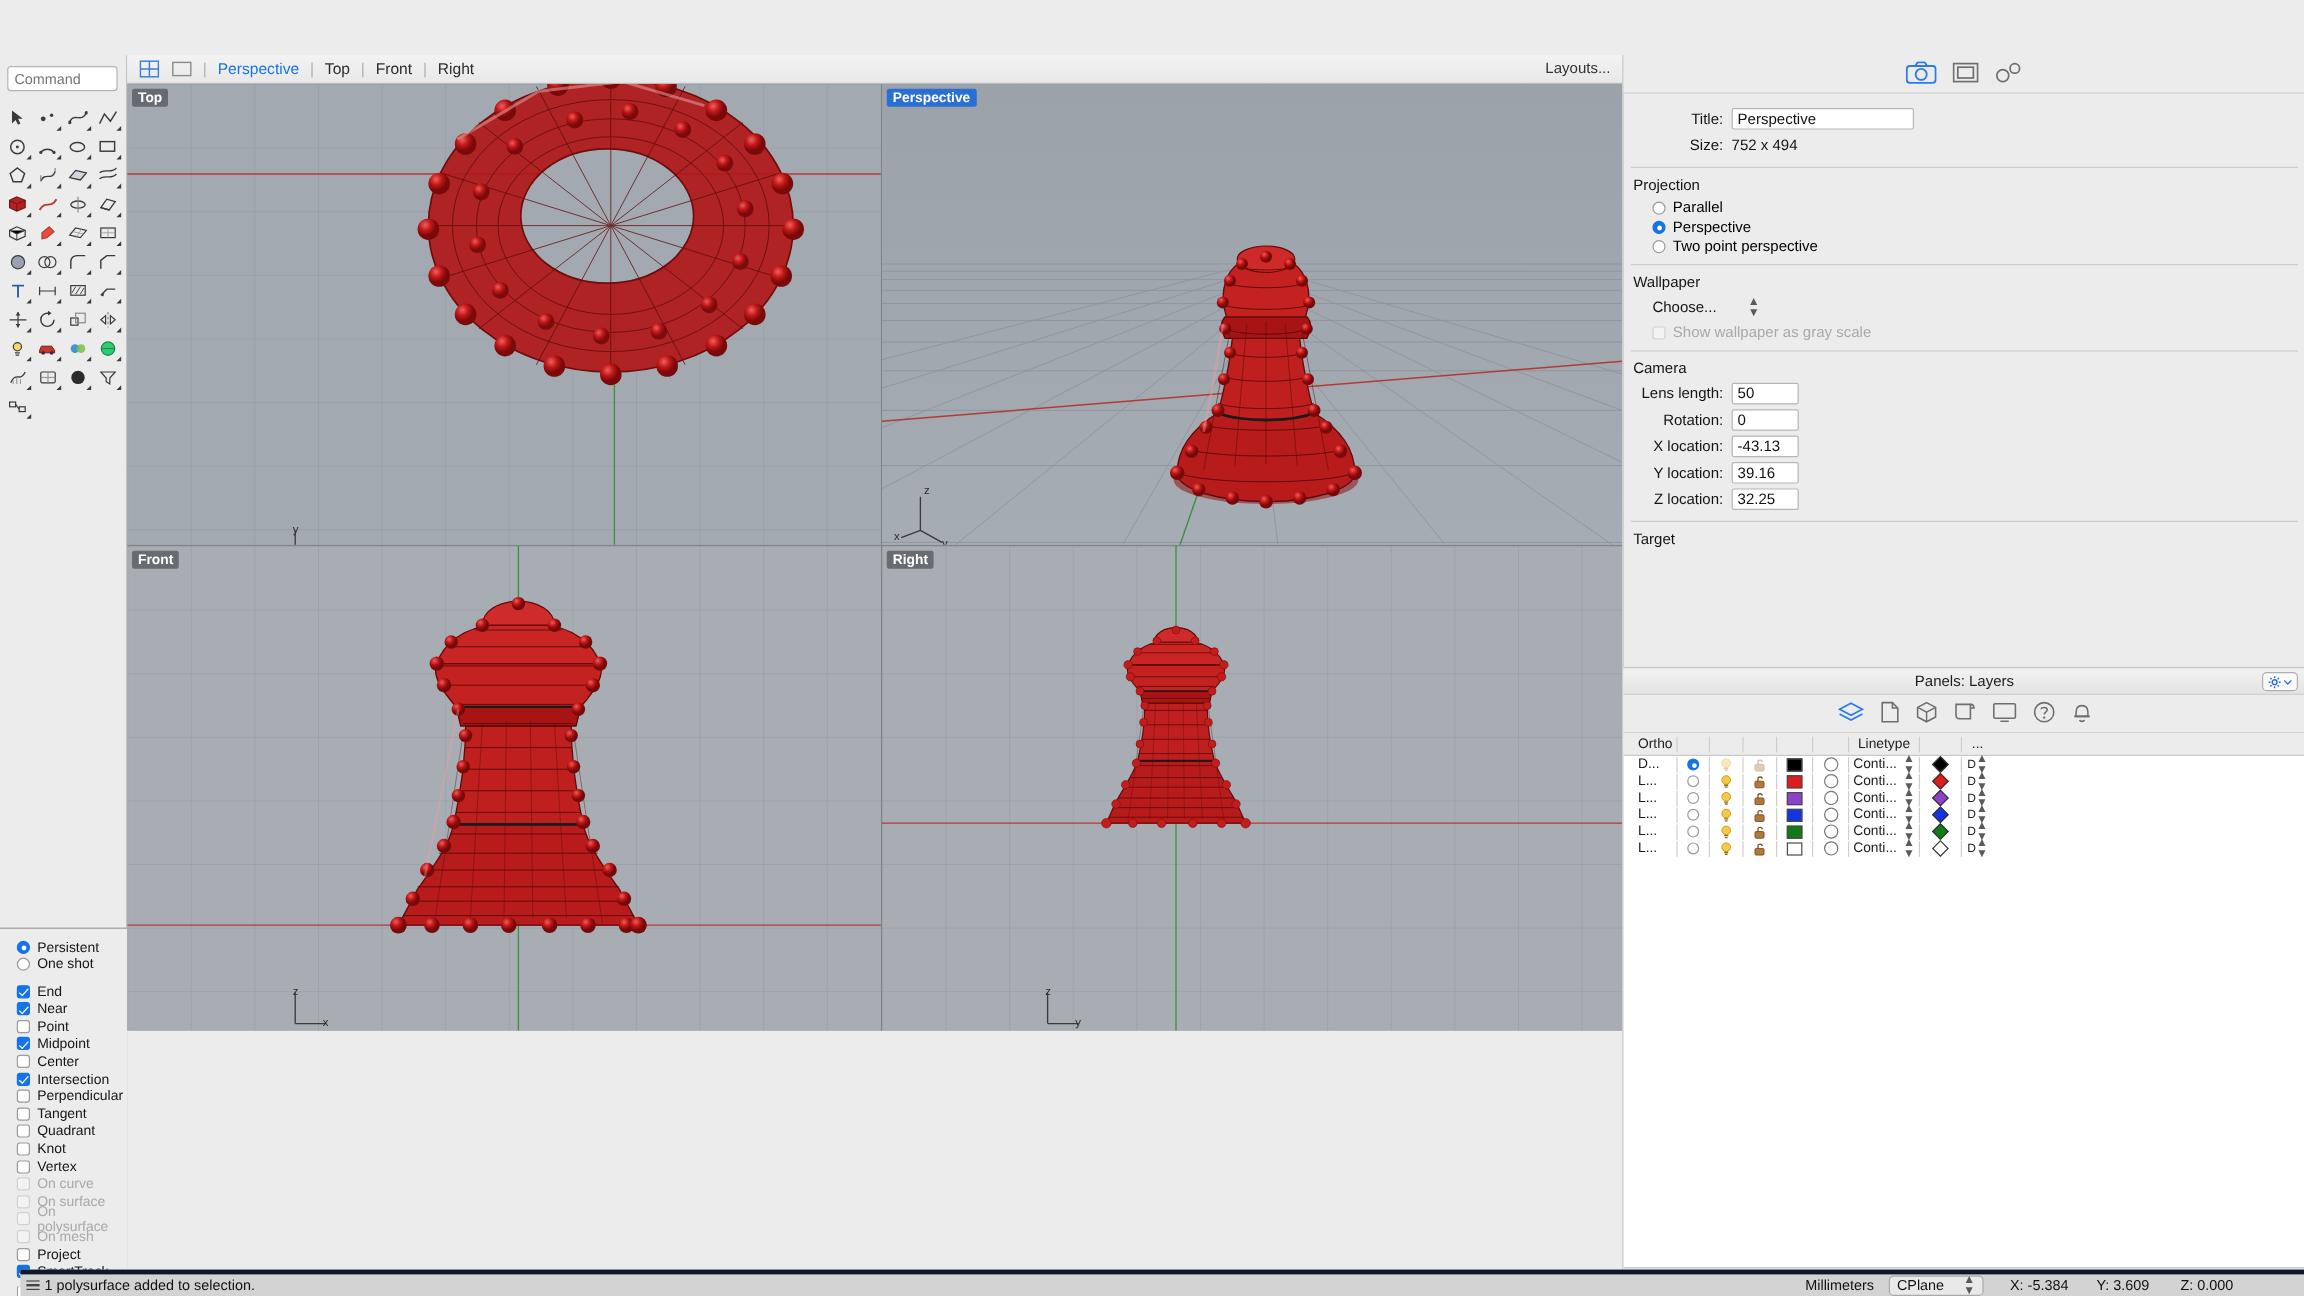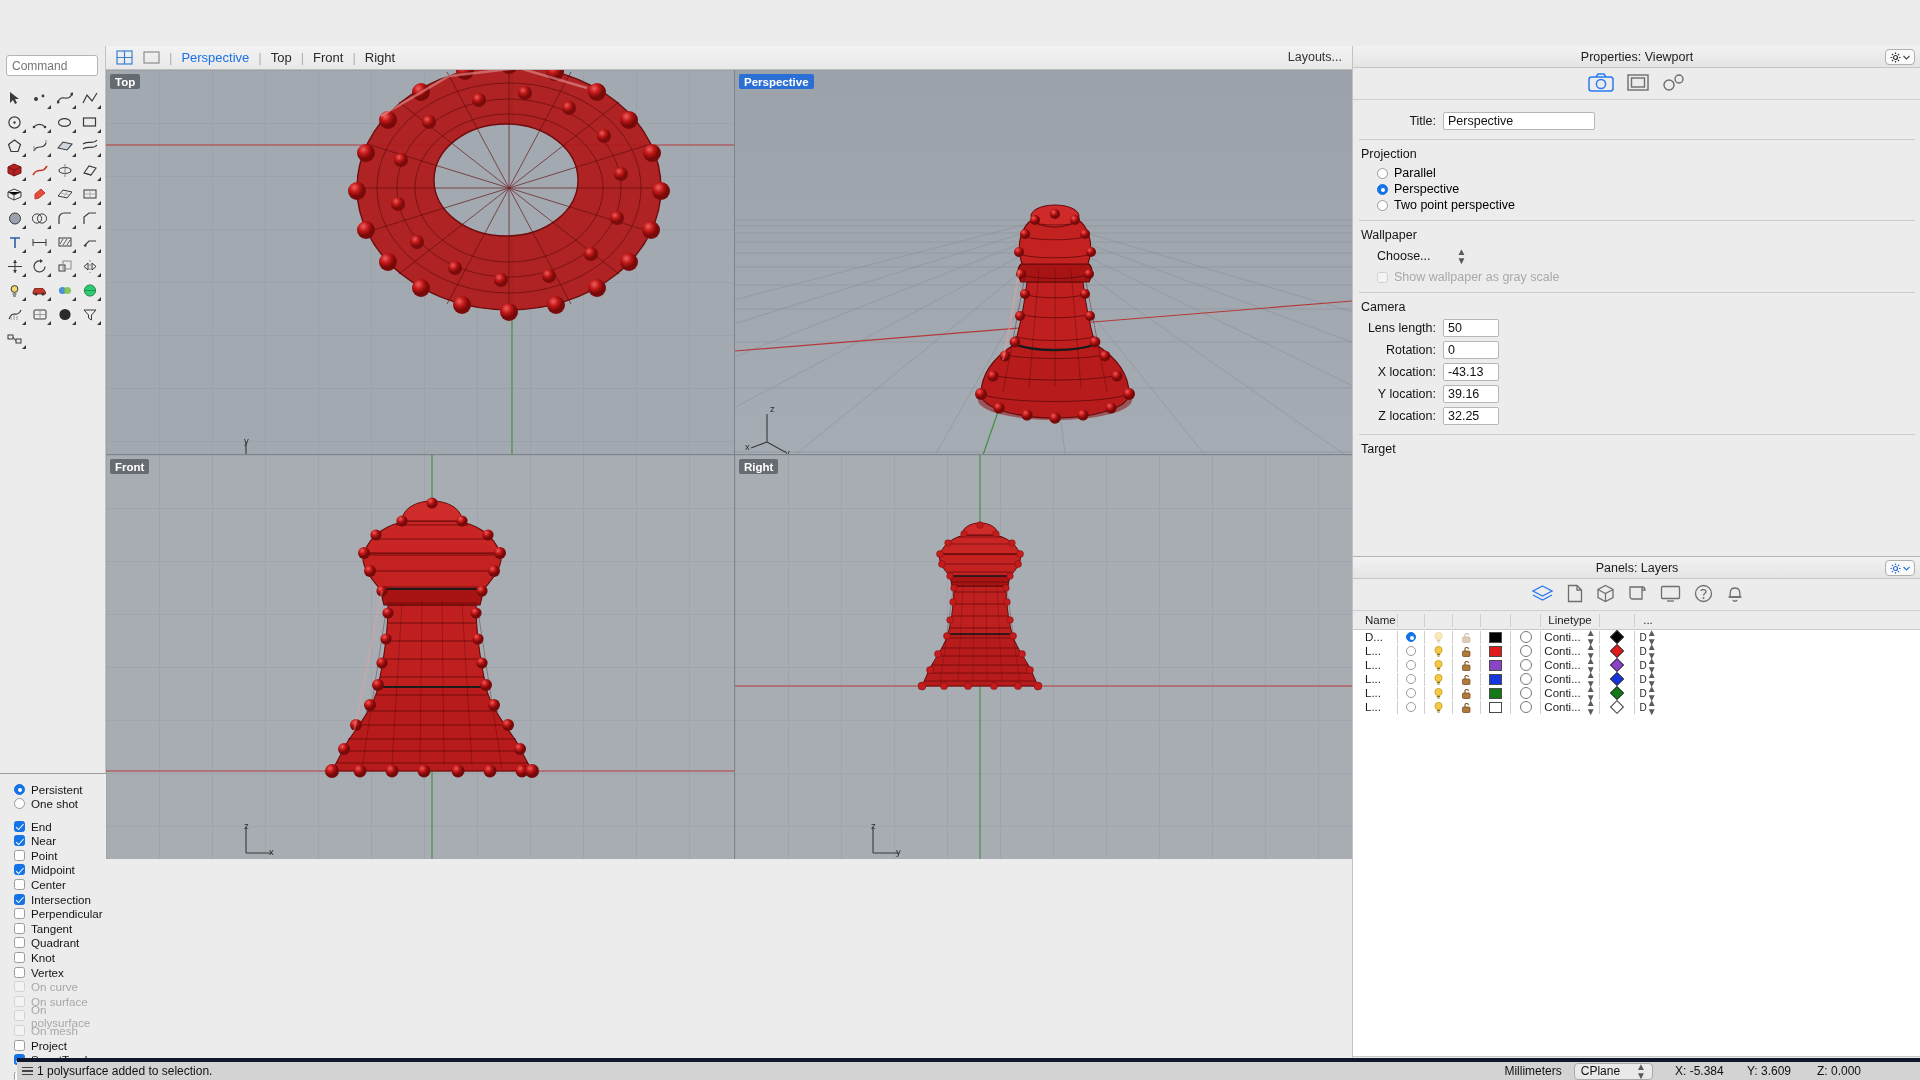--- a/index.html
+++ b/index.html
@@ -1002,32 +1002,20 @@
         </g>
         <text x="136" y="374" font-size="9.5" fill="#2e2e2e" font-family="Liberation Sans, sans-serif">z</text>
         <text x="161" y="400" font-size="9.5" fill="#2e2e2e" font-family="Liberation Sans, sans-serif">y</text>
       </svg>
     </div>
   </div>
 
   <div class="rightcol">
 
     <div class="rpanel" style="top:0; height:510px;">
-      <div class="phead">
-        <span>Properties: Viewport</span>
-        <span class="gear">
-          <svg width="11" height="11" viewBox="0 0 11 11">
-              <circle cx="5.5" cy="5.5" r="2" fill="none" stroke="#333" stroke-width="1.2"></circle>
-              <path d="M5.5 0.5 L5.5 2 M5.5 9 L5.5 10.5 M0.5 5.5 L2 5.5 M9 5.5 L10.5 5.5 M2 2 L3 3 M8 8 L9 9 M9 2 L8 3 M3 8 L2 9" stroke="#333" stroke-width="1.2"></path>
-            </svg>
-          <svg width="7" height="5" viewBox="0 0 7 5">
-              <path d="M0.5 1 L3.5 4 L6.5 1" stroke="#444" fill="none" stroke-width="1.1"></path>
-            </svg>
-        </span>
-      </div>
 
       <div class="picons">
         <span>
           <svg width="26" height="19" viewBox="0 0 26 19">
               <rect x="1" y="4" width="24" height="14" rx="2.5" fill="none" stroke="#2a7bf0" stroke-width="1.5"></rect>
               <circle cx="13" cy="11" r="4.6" fill="none" stroke="#2a7bf0" stroke-width="1.5"></circle>
               <path d="M8 4 L10 1 L16 1 L18 4" fill="none" stroke="#2a7bf0" stroke-width="1.5"></path>
             </svg>
         </span>
         <span>
@@ -1041,20 +1029,24 @@
               <circle cx="7" cy="12" r="5" fill="none" stroke="#6e6e6e" stroke-width="1.4"></circle>
               <circle cx="17" cy="6" r="4" fill="none" stroke="#6e6e6e" stroke-width="1.4"></circle>
             </svg>
         </span>
       </div>
 
       <div class="pbody">
         <div class="frow">
           <span class="flab">Title:</span>
           <input class="finput" style="width: 152px;" value="Perspective">
+        </div>
+        <div class="frow">
+          <span class="flab">Size:</span>
+          <span>752 x 494</span>
         </div>
 
         <div class="hr"></div>
 
         <div class="sectitle">Projection</div>
         <div style="height:4px"></div>
         <div class="opt">
           <span class="radio"></span>
           <span>Parallel</span>
         </div>
@@ -1166,21 +1158,21 @@
         <span>
           <svg width="18" height="19" viewBox="0 0 18 19">
               <path d="M4 13 C4 8 4 4 9 4 C14 4 14 8 14 13 Z" fill="none" stroke="#6e6e6e" stroke-width="1.3"></path>
               <path d="M2.5 13 L15.5 13 M7 16 C7.5 17.5 10.5 17.5 11 16" fill="none" stroke="#6e6e6e" stroke-width="1.3"></path>
             </svg>
         </span>
       </div>
 
       <div class="ltable">
         <div class="lhead">
-          <div class="c-name">Name</div>
+          <div class="c-name">Ortho</div>
           <div class="vline"></div>
             <div class="c-s"></div>
           <div class="vline"></div>
             <div class="c-bulb"></div>
           <div class="vline"></div>
             <div class="c-lock"></div>
           <div class="vline"></div>
             <div class="c-col"></div>
           <div class="vline"></div>
             <div class="c-mat"></div>

